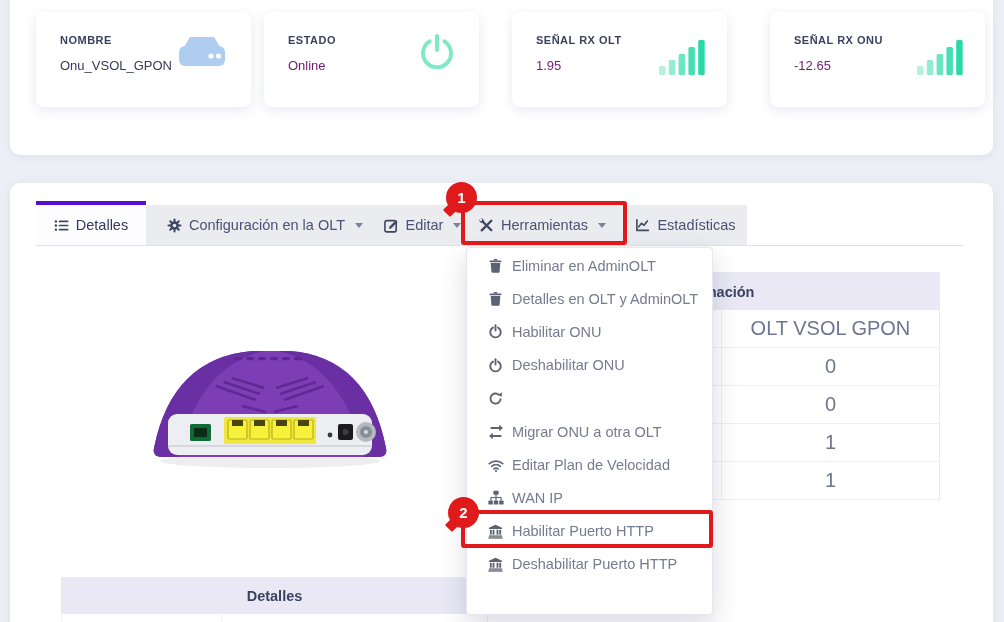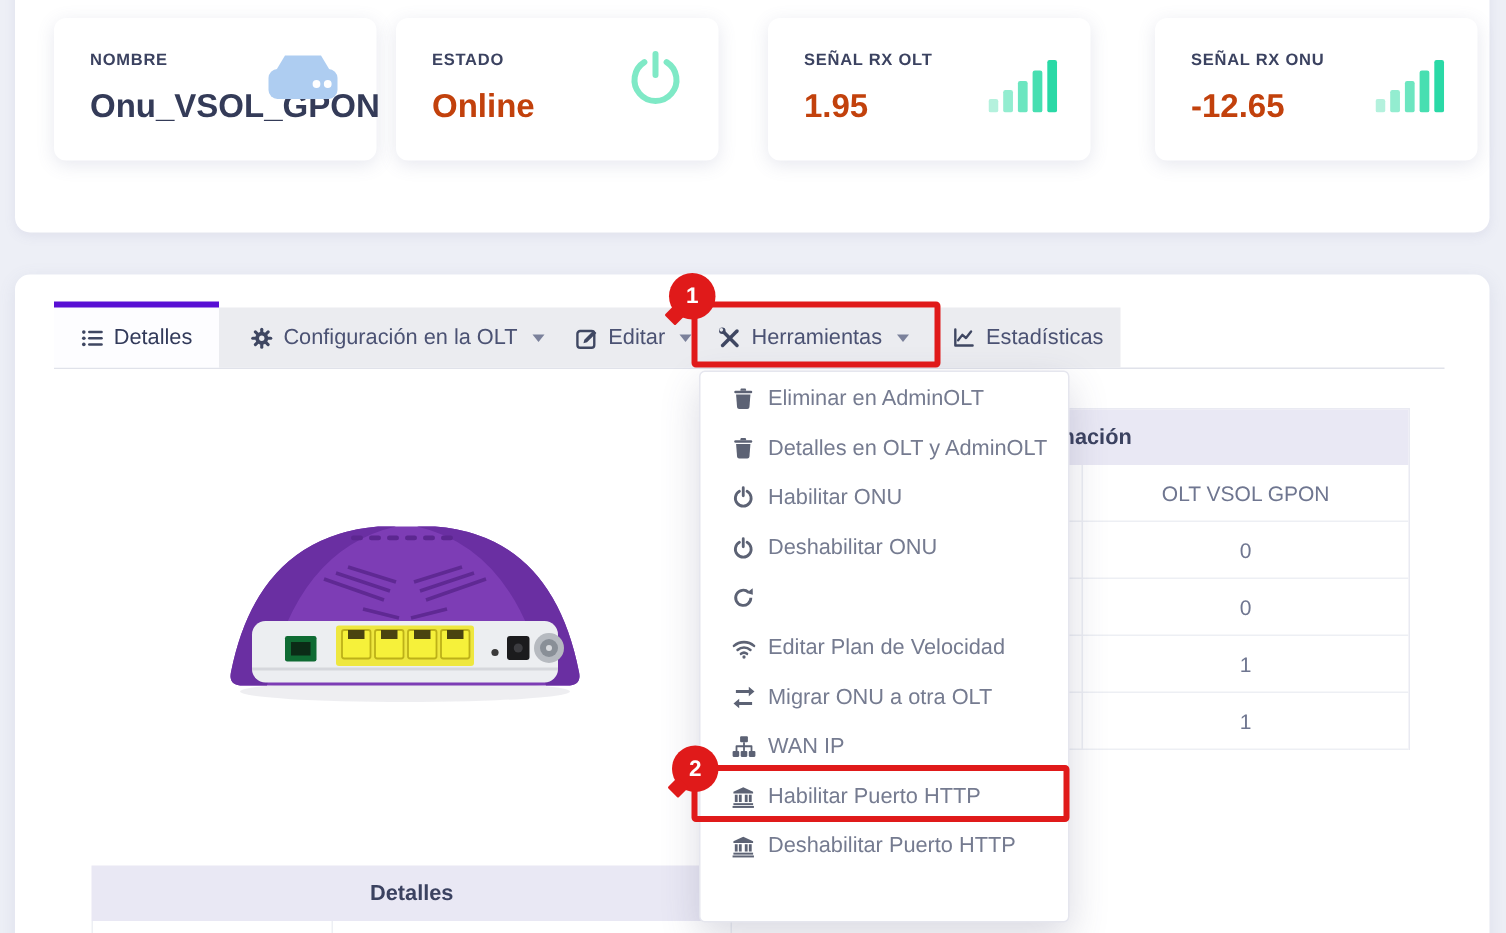--- a/index.html
+++ b/index.html
@@ -10,22 +10,22 @@
   }
   .abs{position:absolute;box-sizing:border-box;}
 
   
   .top-panel{left:10px;top:-18px;width:983px;height:173px;background:#fff;border-radius:10px;
              box-shadow:0 2px 8px rgba(108,112,155,.10);}
   .stat-card{top:12px;width:215px;height:95px;background:#fff;border-radius:8px;
              box-shadow:0 3px 12px rgba(108,112,155,.16);}
   .stat-label{position:absolute;left:24px;top:22px;font-size:11px;font-weight:bold;
               letter-spacing:.5px;color:#3b4260;}
-  .stat-value{position:absolute;left:24px;top:46px;font-size:22px;font-weight:bold;color:#343b58;}
-  .stat-value.teal{color:#c2410c;}
+  .stat-value{position:absolute;left:24px;top:46px;font-size:13px;font-weight:normal;color:#343b58;}
+  .stat-value.teal{color:#701a75;}
   .stat-icon{position:absolute;right:22px;top:20px;}
 
   
   .main-panel{left:10px;top:183px;width:983px;height:500px;background:#fff;border-radius:10px;
               box-shadow:0 3px 12px rgba(108,112,155,.12);}
 
   
   .tabstrip{left:36px;top:202px;width:927px;height:44px;border-bottom:1px solid #e0e2ea;
             display:flex;align-items:flex-end;z-index:5;}
   .tab{height:40px;display:flex;align-items:center;justify-content:center;gap:7px;
@@ -51,21 +51,21 @@
               z-index:61;}
   .step-badge::after{content:"";position:absolute;left:1px;bottom:0;width:10px;height:10px;
               background:#e01a1a;transform:translate(-20%,20%) rotate(45deg);z-index:-1;border-radius:1px;}
 
   
   .info-table{left:486px;top:272px;width:454px;z-index:10;border:1px solid #e9eaf2;border-bottom:none;}
   .t-header{height:37px;background:#e9e8f4;display:flex;align-items:center;justify-content:center;
             font-size:14.5px;font-weight:bold;color:#3b4260;}
   .it-row{display:flex;}
   .it-cell{border-bottom:1px solid #edeff4;display:flex;align-items:center;justify-content:center;
-           color:#6f7690;font-size:14px;text-align:center;box-sizing:border-box;}
+           color:#6f7690;font-size:20px;text-align:center;box-sizing:border-box;}
   .it-cell.left{width:236px;border-right:1px solid #edeff4;}
   .it-cell.right{width:218px;padding:2px 14px;}
   .h38{height:38px;} .h51{height:51px;font-size:13.5px;line-height:1.45;}
 
   
   .details-table{left:61px;top:577px;width:427px;z-index:10;}
   .dt-row{display:flex;}
   .dt-cell{background:#fff;border:1px solid #edeff4;border-top:none;height:45px;box-sizing:border-box;}
   .dt-cell.left{width:161px;}
   .dt-cell.right{width:266px;border-left:none;}
@@ -314,37 +314,37 @@
   <div class="dd-item">
     <span class="dicon">
       <svg width="15" height="15" viewBox="0 0 16 16" fill="none" stroke="currentColor" stroke-width="2">
         <path d="M13.4 8a5.4 5.4 0 1 1-1.7-3.9"></path>
         <polygon points="14.7,1.2 14.8,5.8 10.3,4.6" fill="currentColor" stroke="none"></polygon>
       </svg>
     </span>
   </div>
   <div class="dd-item">
     <span class="dicon">
+      <svg width="16" height="16" viewBox="0 0 16 16" fill="currentColor">
+        <path d="M11.2 0.8 15 4 11.2 7.2V5H2.6V3h8.6z"></path>
+        <path d="M4.8 8.8 1 12l3.8 3.2V13h8.6v-2H4.8z"></path>
+      </svg>
+    </span>
+    <span>Migrar ONU a otra OLT</span>
+  </div>
+  <div class="dd-item">
+    <span class="dicon">
       <svg width="16" height="16" viewBox="0 0 16 16" fill="none" stroke="currentColor" stroke-width="1.7" stroke-linecap="round">
         <path d="M1.3 6.6a10.2 10.2 0 0 1 13.4 0"></path>
         <path d="M3.7 9.3a6.6 6.6 0 0 1 8.6 0"></path>
         <path d="M6 11.9a3.2 3.2 0 0 1 4 0"></path>
         <circle cx="8" cy="14" r="1.1" fill="currentColor" stroke="none"></circle>
       </svg>
     </span>
     <span>Editar Plan de Velocidad</span>
-  </div>
-  <div class="dd-item">
-    <span class="dicon">
-      <svg width="16" height="16" viewBox="0 0 16 16" fill="currentColor">
-        <path d="M11.2 0.8 15 4 11.2 7.2V5H2.6V3h8.6z"></path>
-        <path d="M4.8 8.8 1 12l3.8 3.2V13h8.6v-2H4.8z"></path>
-      </svg>
-    </span>
-    <span>Migrar ONU a otra OLT</span>
   </div>
   <div class="dd-item">
     <span class="dicon">
       <svg width="16" height="16" viewBox="0 0 16 16" fill="currentColor">
         <rect x="5.4" y="0.8" width="5.2" height="4" rx=".7"></rect>
         <rect x="0.4" y="10.6" width="4.4" height="4" rx=".7"></rect>
         <rect x="5.8" y="10.6" width="4.4" height="4" rx=".7"></rect>
         <rect x="11.2" y="10.6" width="4.4" height="4" rx=".7"></rect>
         <path d="M7.4 4.8h1.2v2.1h4.4c.4 0 .6.2.6.6v3.1h-1.2V8.1H3.6v2.5H2.4V7.5c0-.4.2-.6.6-.6h4.4z"></path>
         <rect x="7.4" y="7.4" width="1.2" height="3.2"></rect>

